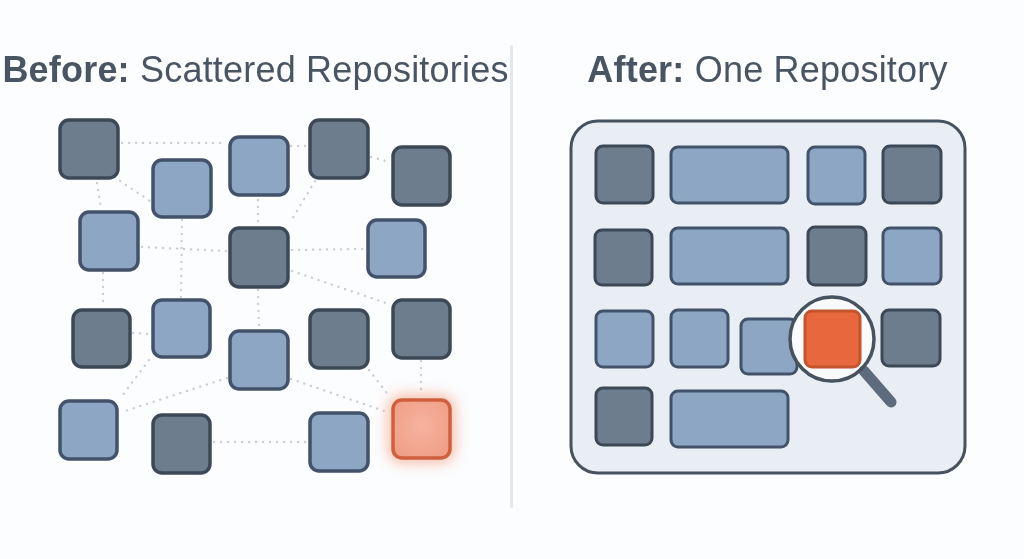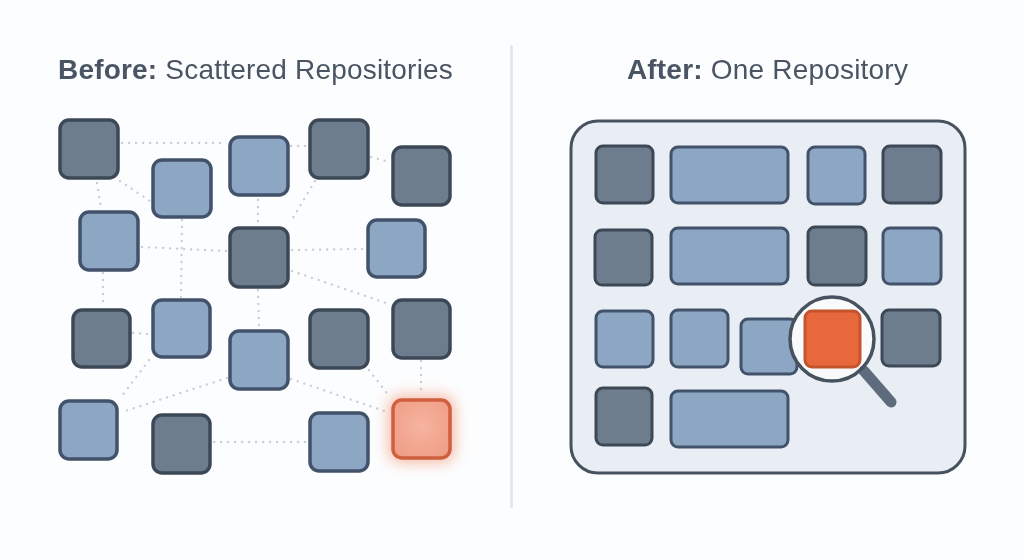--- a/index.html
+++ b/index.html
@@ -4,21 +4,21 @@
 <style>
   html,body{margin:0;padding:0;}
   body{
     width:1024px;height:559px;overflow:hidden;
     background:#fcfdfe;
     font-family:"Liberation Sans",sans-serif;
   }
   .canvas{position:relative;width:1024px;height:559px;}
   .panel-title{
     position:absolute;top:53px;
-    font-size:28px;line-height:34px;
+    font-size:36px;line-height:34px;
     color:#4a5563;text-align:center;
     letter-spacing:.2px;
     white-space:nowrap;
   }
   .panel-title .bold{font-weight:700;}
   #title-left{left:0;width:511px;}
   #title-right{left:511px;width:513px;}
   .divider{
     position:absolute;left:510px;top:45px;width:3px;height:463px;
     border-radius:2px;

